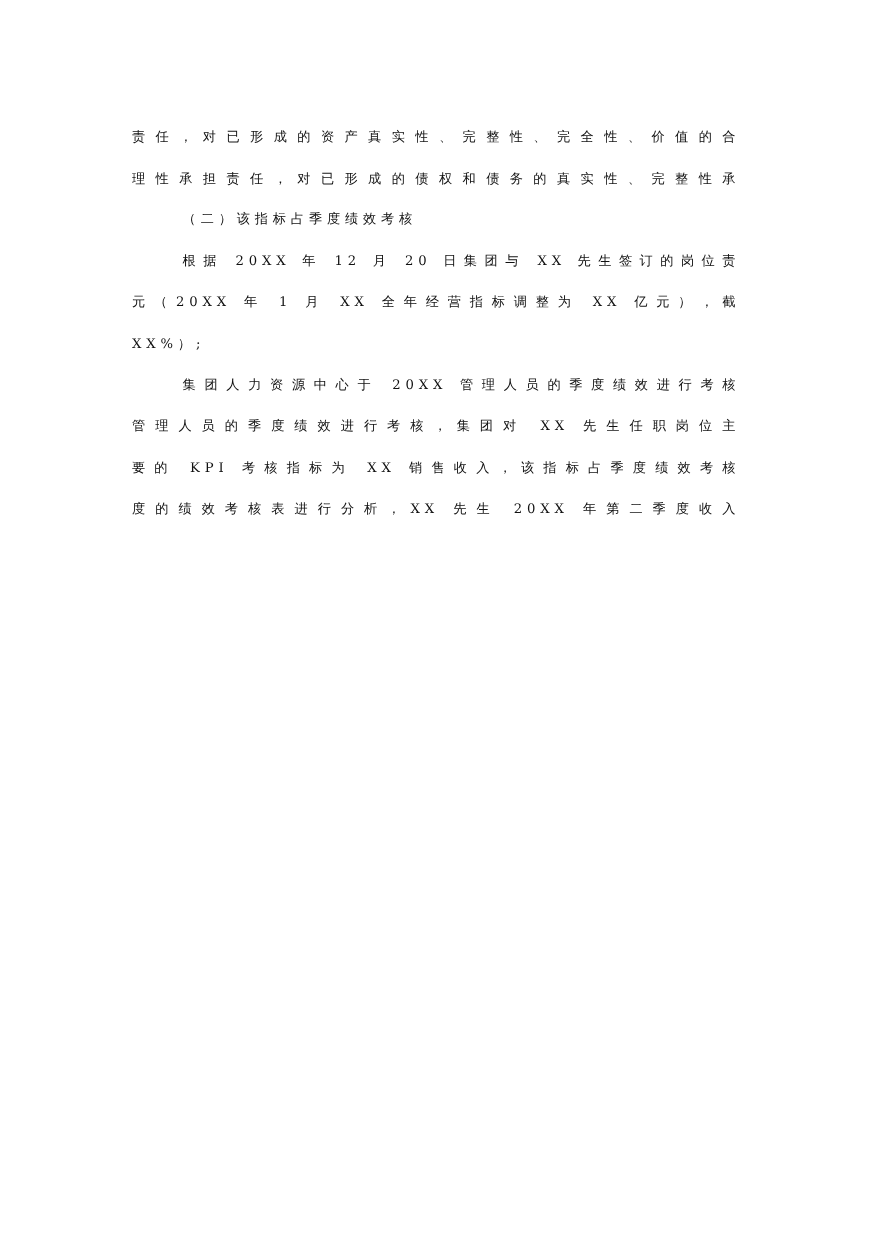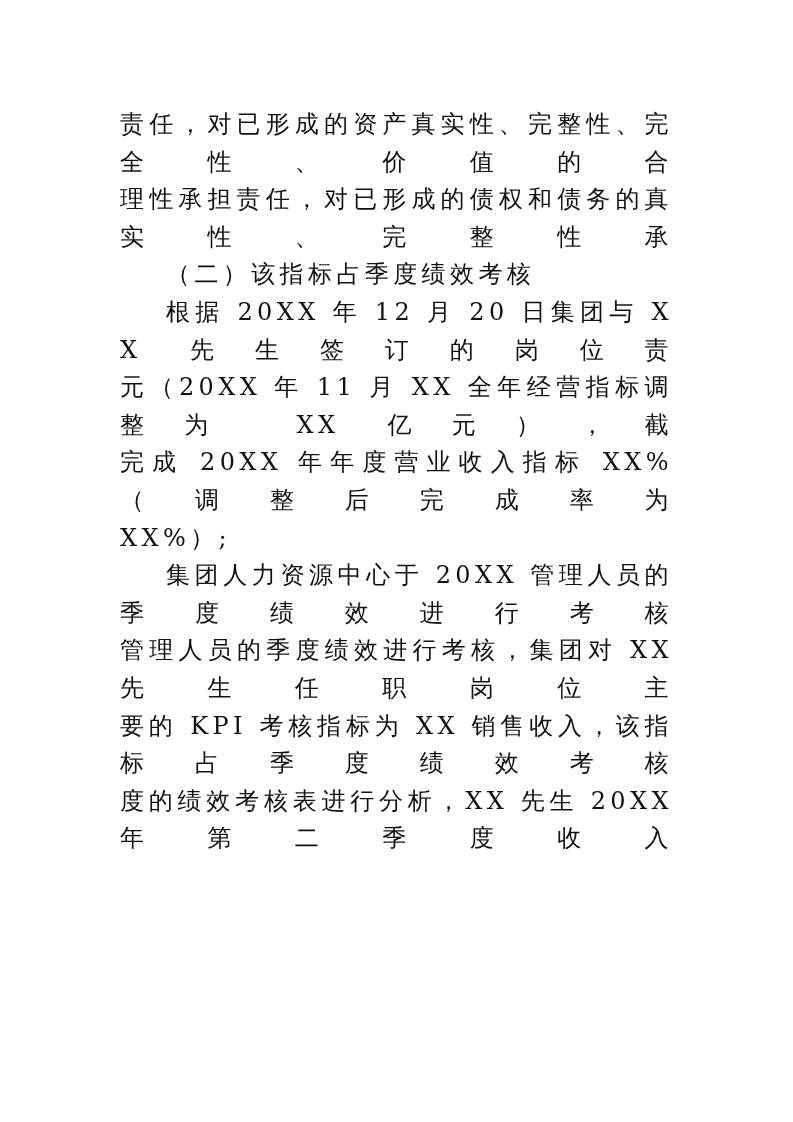--- a/index.html
+++ b/index.html
@@ -3,21 +3,21 @@
   <meta charset="utf-8">
   <style>
     html, body { margin: 0; padding: 0; background: #ffffff; }
     body { width: 793px; height: 1122px; position: relative; overflow: hidden; }
     .page {
       position: absolute; left: 120px; top: 106px; width: 553px;
       font-family: "DejaVu Serif", "Liberation Serif", serif;
       color: #111111;
     }
     .p {
-      font-size: 24px;
+      font-size: 12px;
       line-height: 37.6px;
       text-align: justify;
       text-align-last: left;
       letter-spacing: 4.4px;
       margin: 0;
       word-break: break-all;
     }
     .p.heading { text-indent: 46px; }
     .line { display: block; text-align: justify; text-align-last: justify; }
     .line.last { text-align-last: left; }
@@ -32,22 +32,21 @@
     <span class="line">理性承担责任，对已形成的债权和债务的真实性、完整性承</span>
   </p>
 
   <p class="p heading">
     <span class="line last">（二）该指标占季度绩效考核</span>
   </p>
 
 
   <p class="p">
     <span class="line" style="text-indent:46px">根据 20XX 年 12 月 20 日集团与 XX 先生签订的岗位责</span>
-    <span class="line">元（20XX 年 11 月 XX 全年经营指标调整为 XX 亿元），截</span>
-    <span class="line">完成 20XX 年年度营业收入指标 XX%（调整后完成率为</span>
+    <span class="line">元（20XX 年 1 月 XX 全年经营指标调整为 XX 亿元），截</span>
     <span class="line last">XX%）;</span>
   </p>
 
   <p class="p">
     <span class="line" style="text-indent:46px">集团人力资源中心于 20XX 管理人员的季度绩效进行考核</span>
     <span class="line">管理人员的季度绩效进行考核，集团对 XX 先生任职岗位主</span>
     <span class="line">要的 KPI 考核指标为 XX 销售收入，该指标占季度绩效考核</span>
     <span class="line">度的绩效考核表进行分析，XX 先生 20XX 年第二季度收入</span>
 
   </p>

